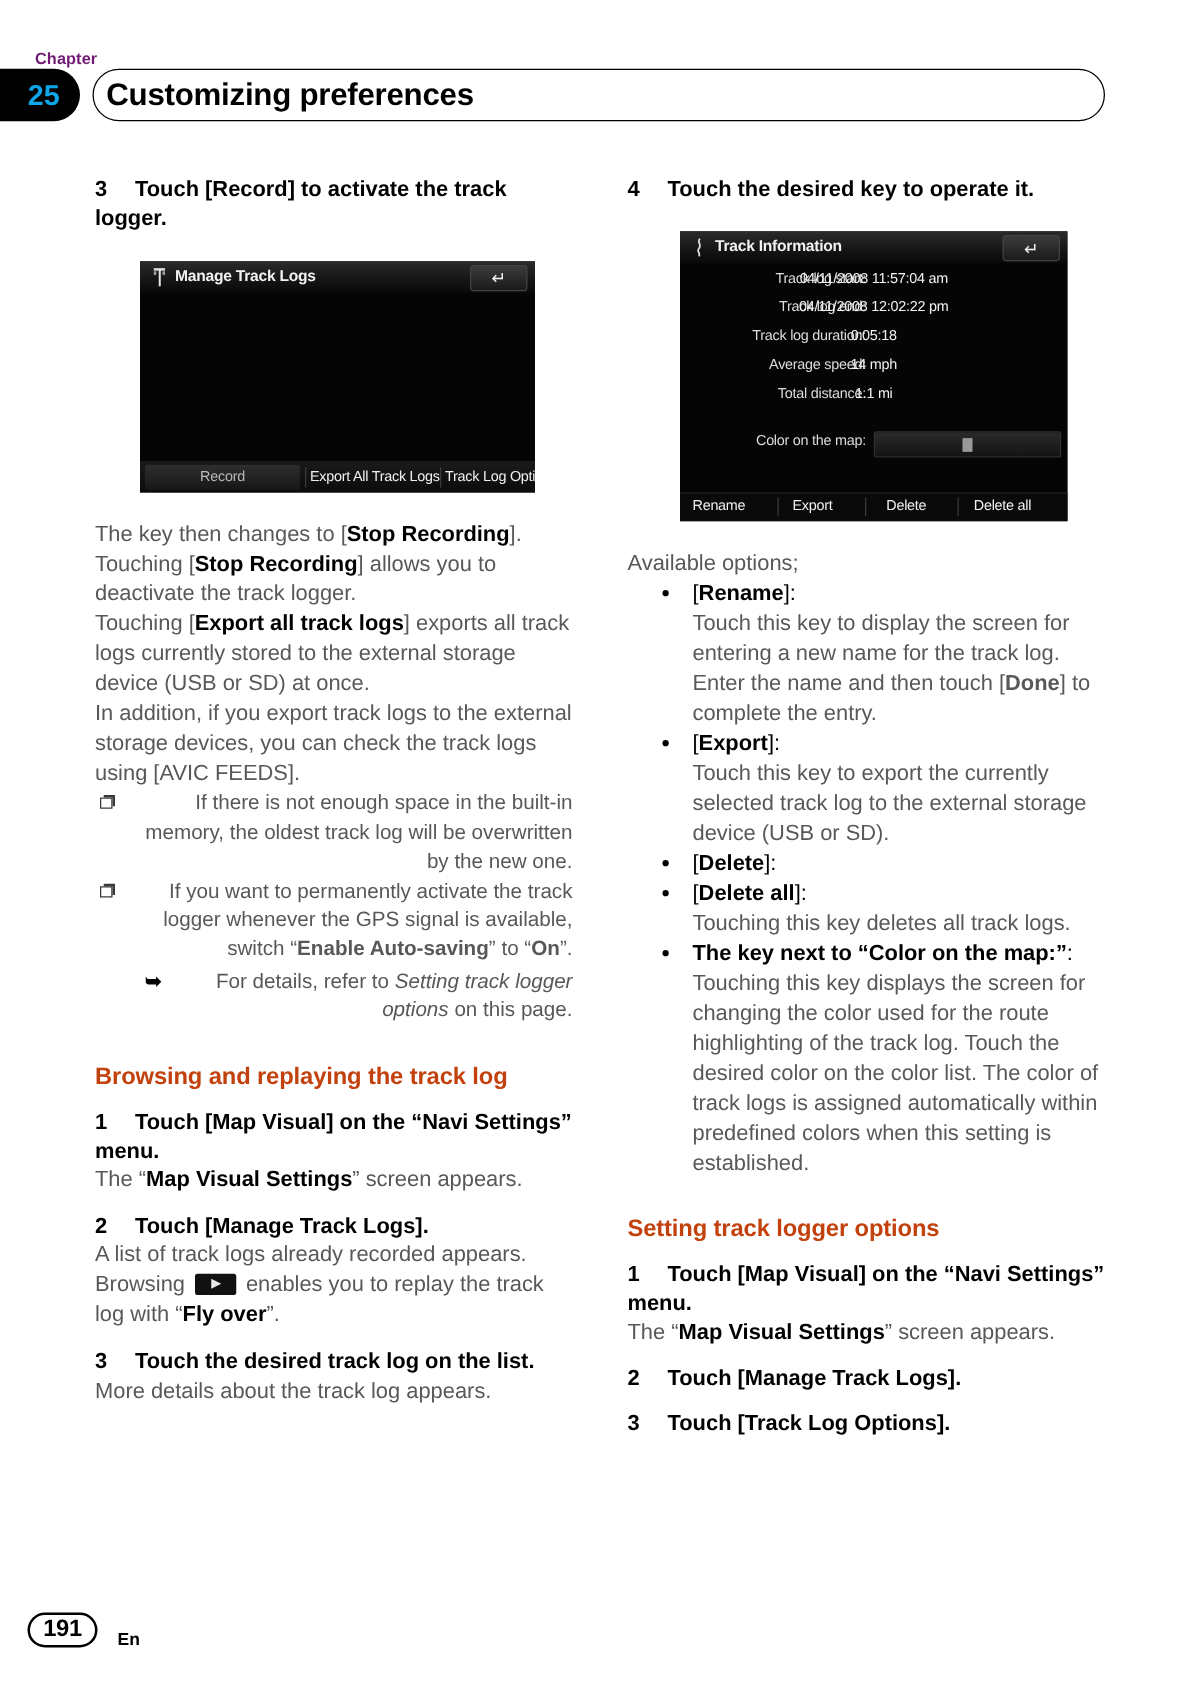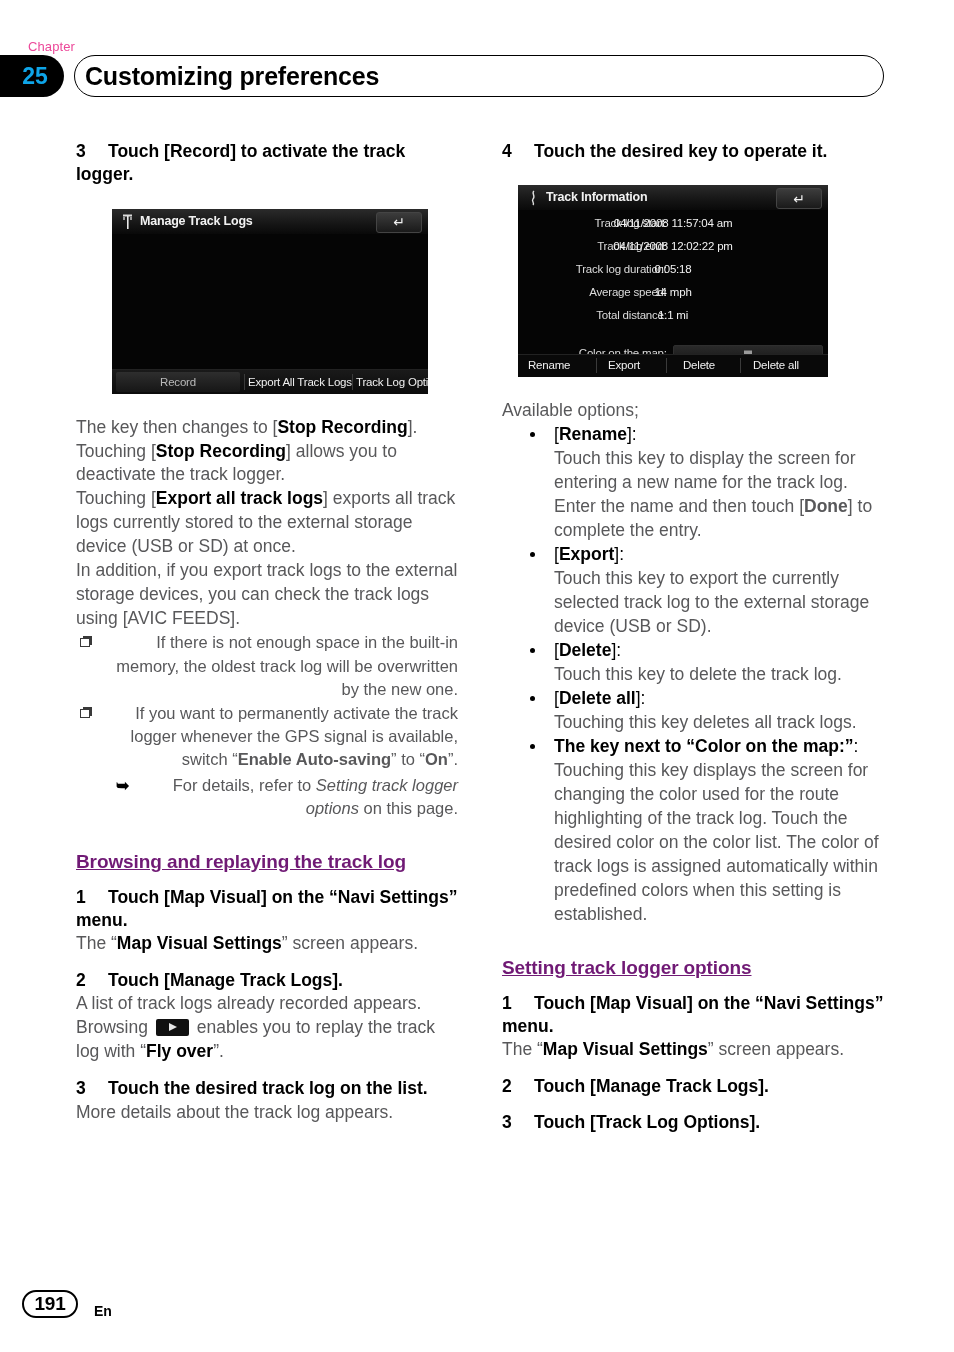--- a/index.html
+++ b/index.html
@@ -22,23 +22,23 @@
     left: 0;
     top: 30px;
     width: 954px;
     height: 70px;
   }
   .chapter-word {
     position: absolute;
     left: 28px;
     top: 9px;
     font-size: 13px;
-    font-weight: normal;
+    font-weight: bold;
     letter-spacing: 0.1px;
-    color: #ec4899;
+    color: #701a75;
   }
   .chapter-tab {
     position: absolute;
     left: 0px;
     top: 25px;
     width: 64px;
     height: 42px;
     background: #000000;
     border-top-right-radius: 24px;
     border-bottom-right-radius: 24px;
@@ -101,24 +101,23 @@
     margin: 0;
   }
   .para b, .step b { color: #000; font-weight: bold; }
   .spacer-sm { height: 13px; }
   .spacer-md { height: 22px; }
   .spacer-lg { height: 30px; }
 
   .section-head {
     font-size: 19px;
     font-weight: bold;
-    color: #701a75;
+    color: #c2410c;
     margin: 0;
     letter-spacing: -0.1px;
-    text-decoration: underline;
   }
 
   
   .note-list { margin: 0; padding: 0; list-style: none; }
   .note-item {
     position: relative;
     padding-left: 32px;
     font-size: 16.5px;
     line-height: 1.42;
     color: #58585a;
@@ -221,22 +220,22 @@
     overflow: hidden;
     font-family: "Liberation Sans", sans-serif;
   }
   .device-1 {
     width: 316px;
     height: 185px;
     margin-left: 36px;
   }
   .device-2 {
     width: 310px;
-    height: 192px;
-    margin-left: 16px;
+    height: 232px;
+    margin-left: 42px;
   }
   .dev-titlebar {
     position: absolute;
     left: 0; top: 0;
     width: 100%;
     height: 25px;
     background: linear-gradient(180deg, #2b2b2b 0%, #151515 60%, #090909 100%);
     border-bottom: 1px solid #1c1c1c;
   }
   .dev-title {
@@ -607,21 +606,20 @@
 
     <li class="bullet-item">
       <span class="bullet-dot"></span>
       <span class="bullet-label"><span>[</span><b>Export</b><span>]:</span></span><br>
       <span>Touch this key to export the currently selected track log to the external storage device (USB or SD).</span>
     </li>
 
     <li class="bullet-item">
       <span class="bullet-dot"></span>
       <span class="bullet-label"><span>[</span><b>Delete</b><span>]:</span></span><br>
-      <span>Touch this key to delete the track log.</span>
     </li>
 
     <li class="bullet-item">
       <span class="bullet-dot"></span>
       <span class="bullet-label"><span>[</span><b>Delete all</b><span>]:</span></span><br>
       <span>Touching this key deletes all track logs.</span>
     </li>
 
     <li class="bullet-item">
       <span class="bullet-dot"></span>

